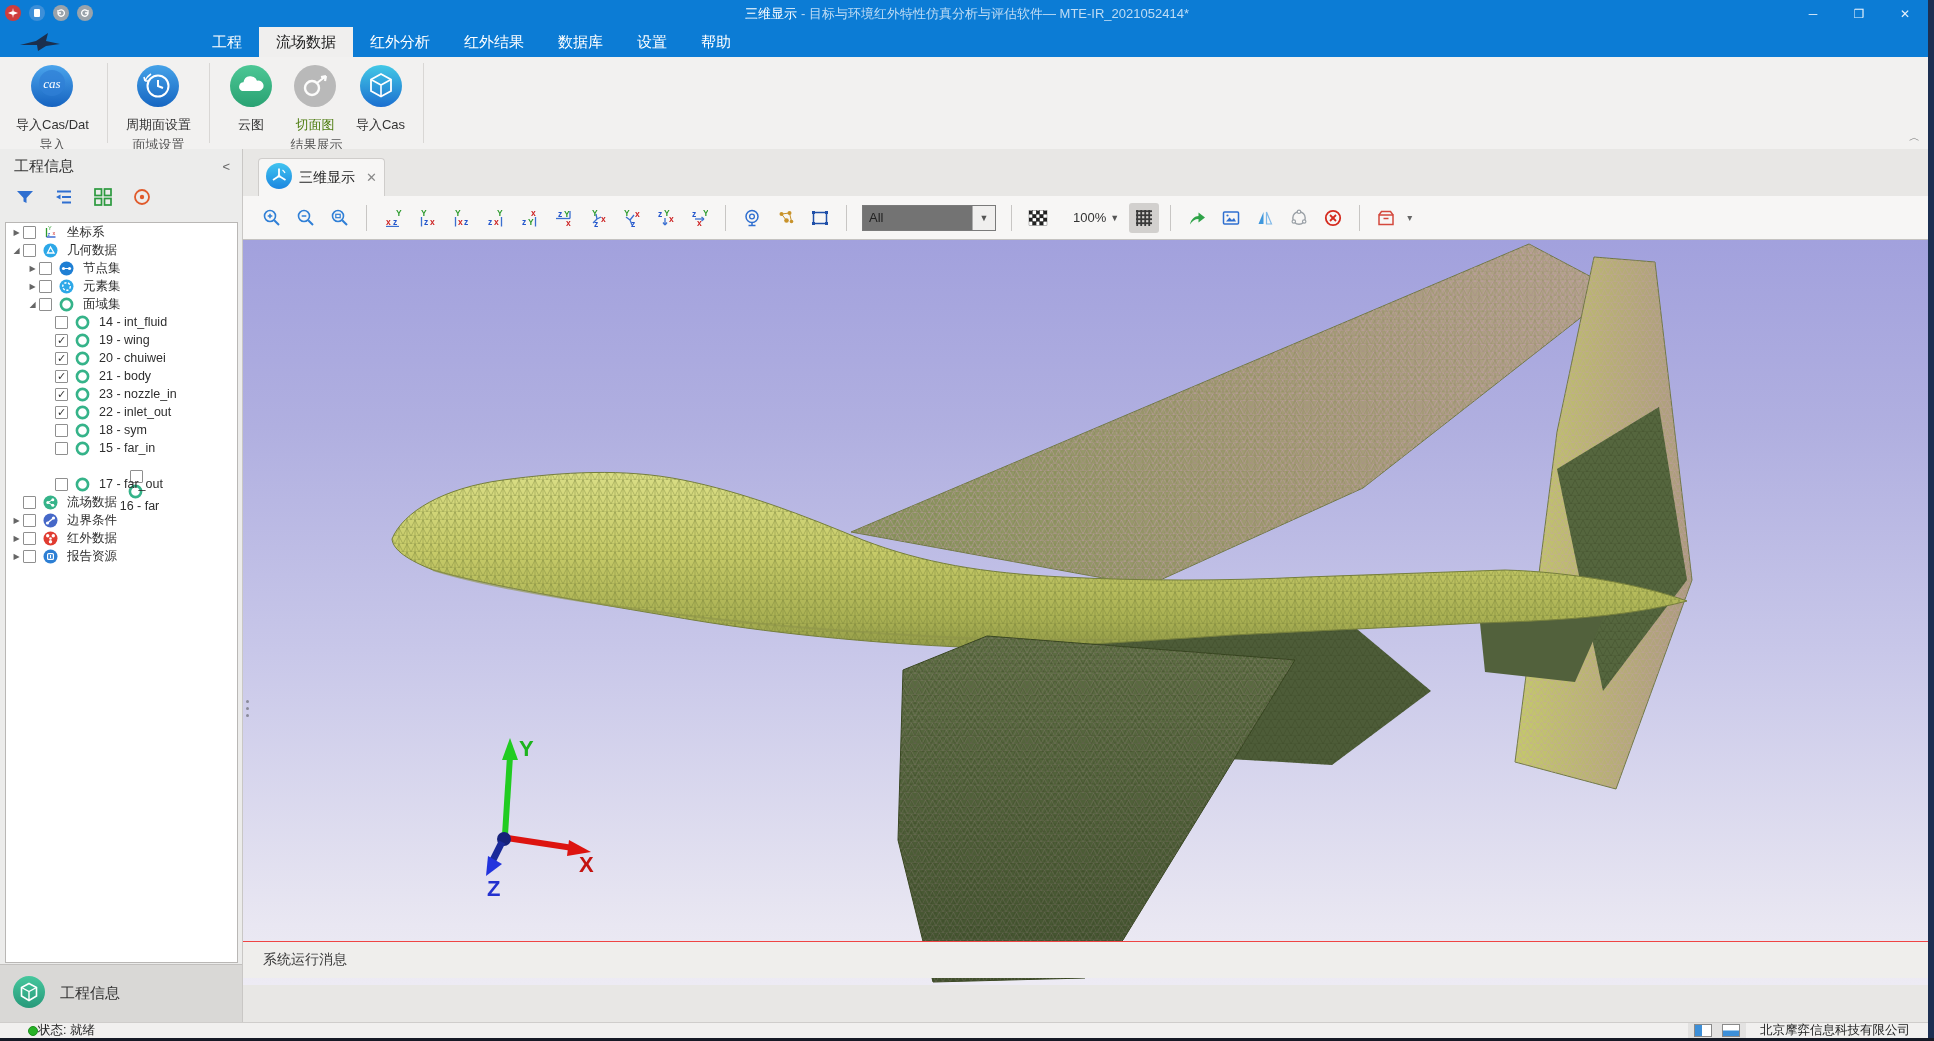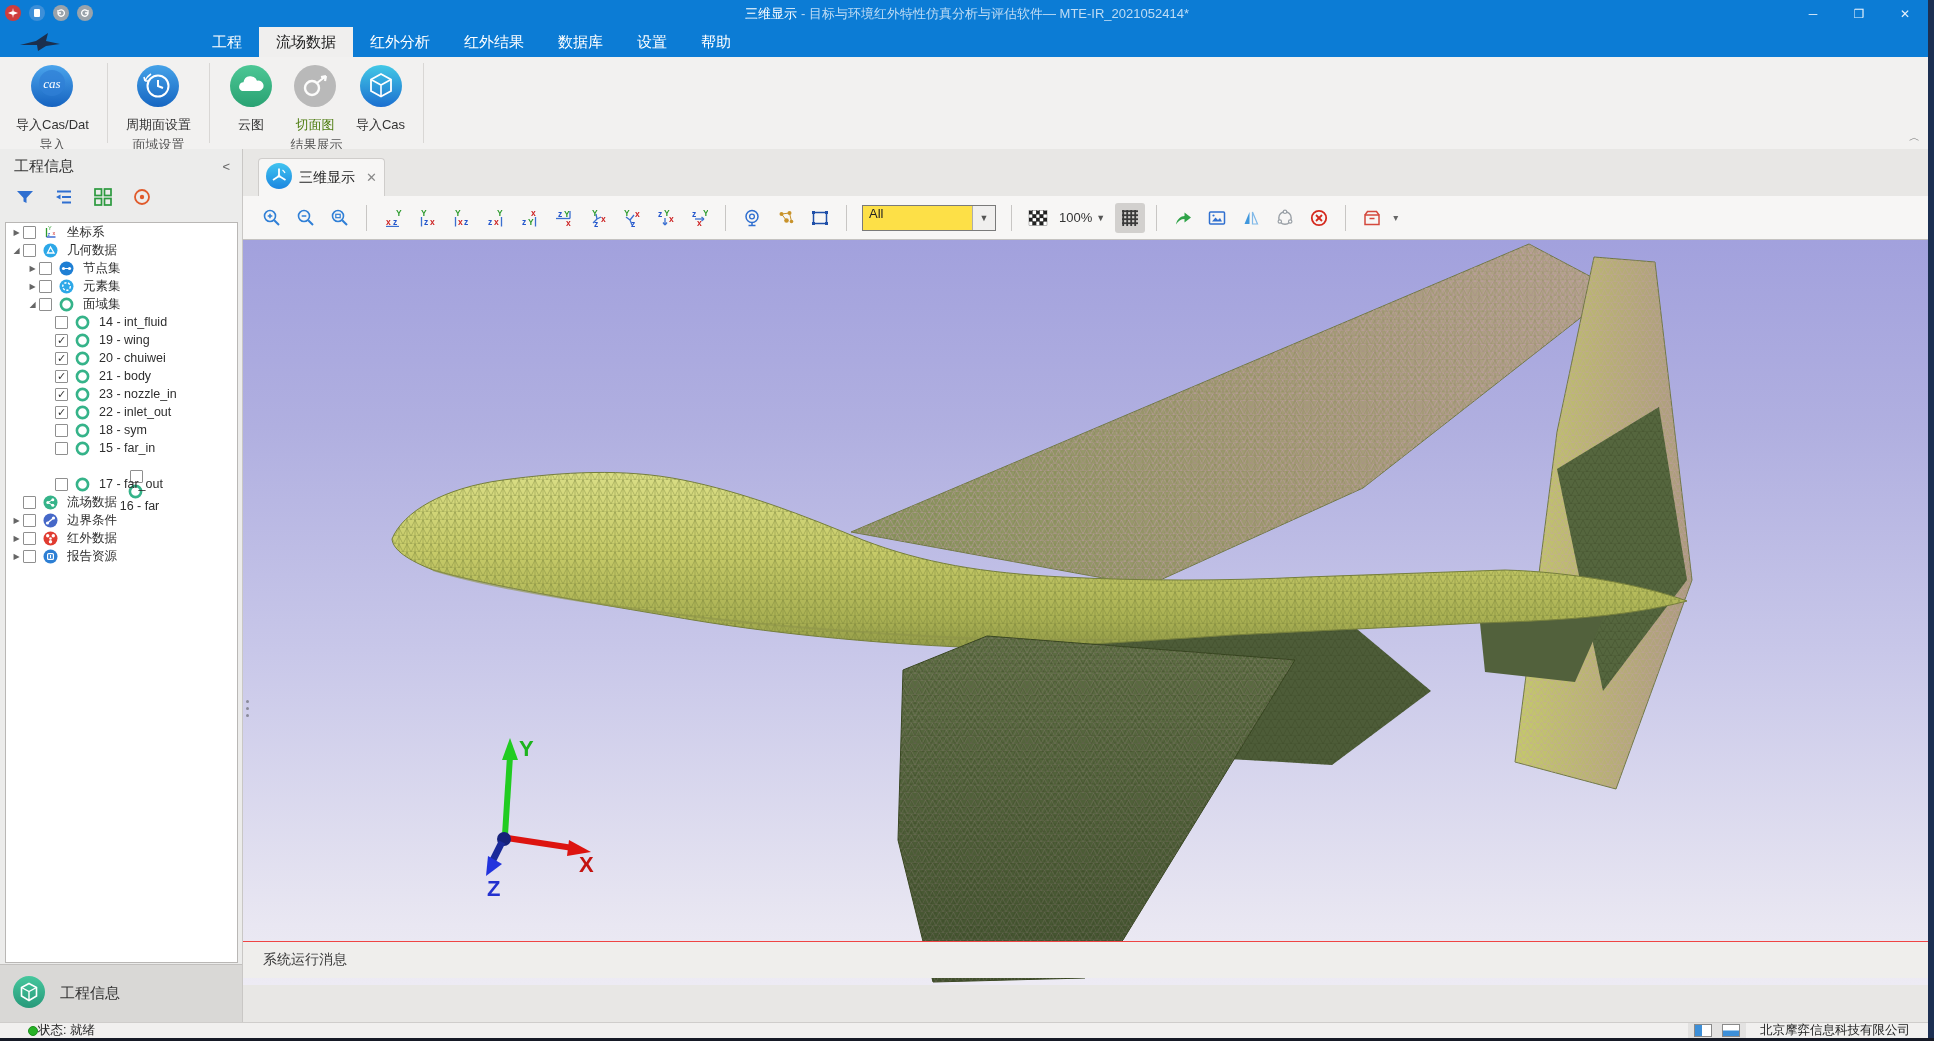--- a/index.html
+++ b/index.html
@@ -55,24 +55,24 @@
   #tabbar{position:absolute;left:0;top:0;width:100%;height:47px;background:#e8e7e5;}
   #doc-tab{position:absolute;left:15px;top:9px;width:127px;height:38px;background:#f7f6f5;border:1px solid #cfcdcb;border-bottom:none;
            border-radius:4px 4px 0 0;display:flex;align-items:center;gap:7px;padding-left:7px;box-sizing:border-box;}
   #doc-tab .tab-label{font-size:14px;color:#222;}
   #doc-tab .tab-close{color:#888;font-size:13px;margin-left:4px;cursor:default;}
   #vtoolbar{position:absolute;left:0;top:47px;width:100%;height:44px;background:#f7f6f5;border-bottom:1px solid #c4c2c0;
             display:flex;align-items:center;padding-left:14px;box-sizing:border-box;gap:4px;}
   .vt-btn{width:30px;height:30px;display:flex;align-items:center;justify-content:center;border-radius:3px;cursor:default;}
   .vt-btn.active{background:#d2d0ce;}
   .vt-sep{width:1px;height:26px;background:#c8c6c4;margin:0 7px;}
-  #vt-combo{display:flex;border:1px solid #7a7a7a;background:#fde047;height:24px;width:132px;margin:0 4px;}
+  #vt-combo{display:flex;align-items:center;border:1px solid #7a7a7a;background:#737373;height:24px;width:132px;margin:0 4px;}
   #vt-combo .cval{flex:1;font-size:13px;color:#222;padding-left:6px;}
   #vt-combo .cbtn{width:22px;height:100%;background:#f0efee;border-left:1px solid #adadad;display:flex;align-items:center;justify-content:center;font-size:9px;color:#555;}
-  #vt-zoom{display:flex;align-items:center;gap:4px;margin:0 6px 0 2px;font-size:13px;color:#333;}
+  #vt-zoom{display:flex;align-items:center;gap:4px;margin:0 6px 0 16px;font-size:13px;color:#333;}
   #vt-zoom .zcaret{font-size:9px;color:#555;}
   .vt-caret{font-size:10px;color:#666;margin-left:2px;}
   
   #viewport{position:absolute;left:0;top:91px;width:100%;height:745px;
             background:linear-gradient(#a2a1dd 0%,#b0afe0 25%,#c8c7e9 55%,#e9e7f2 92%,#edebf4 100%);overflow:hidden;}
   #splitter-grip{position:absolute;left:1px;top:460px;width:6px;display:flex;flex-direction:column;gap:4px;align-items:center;}
   #splitter-grip i{width:3px;height:3px;background:#8a8a9a;border-radius:50%;}
   
   #msgbar{position:absolute;left:0;top:792px;width:100%;height:37px;background:#efeeec;border-top:1px solid #ef4444;
           display:flex;align-items:center;padding-left:20px;box-sizing:border-box;}

